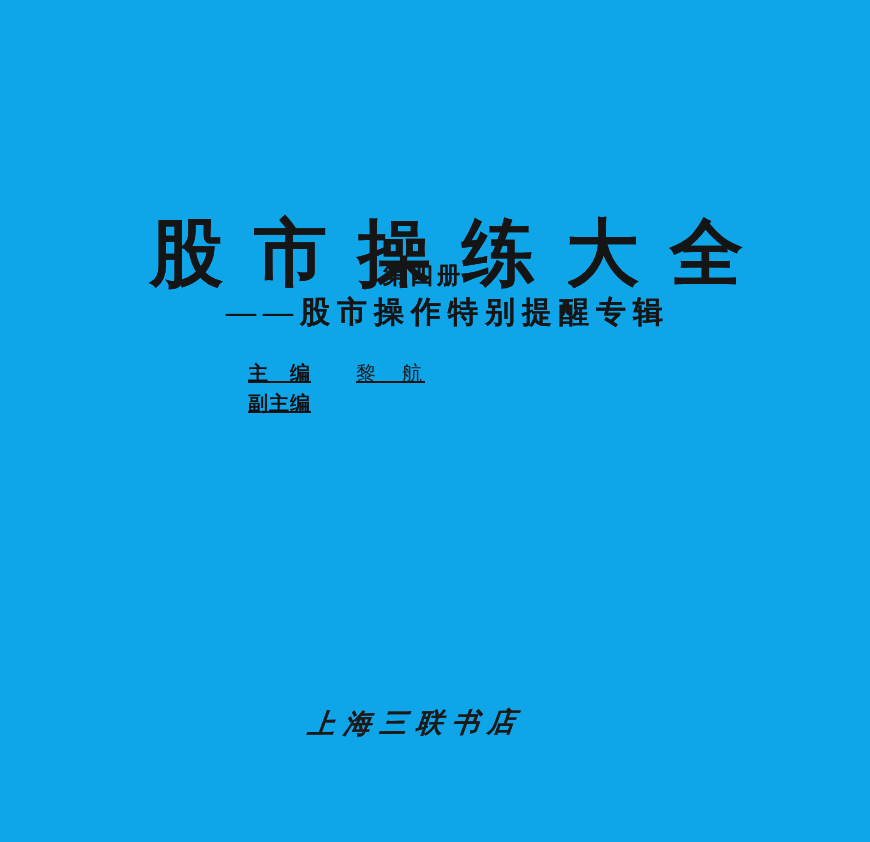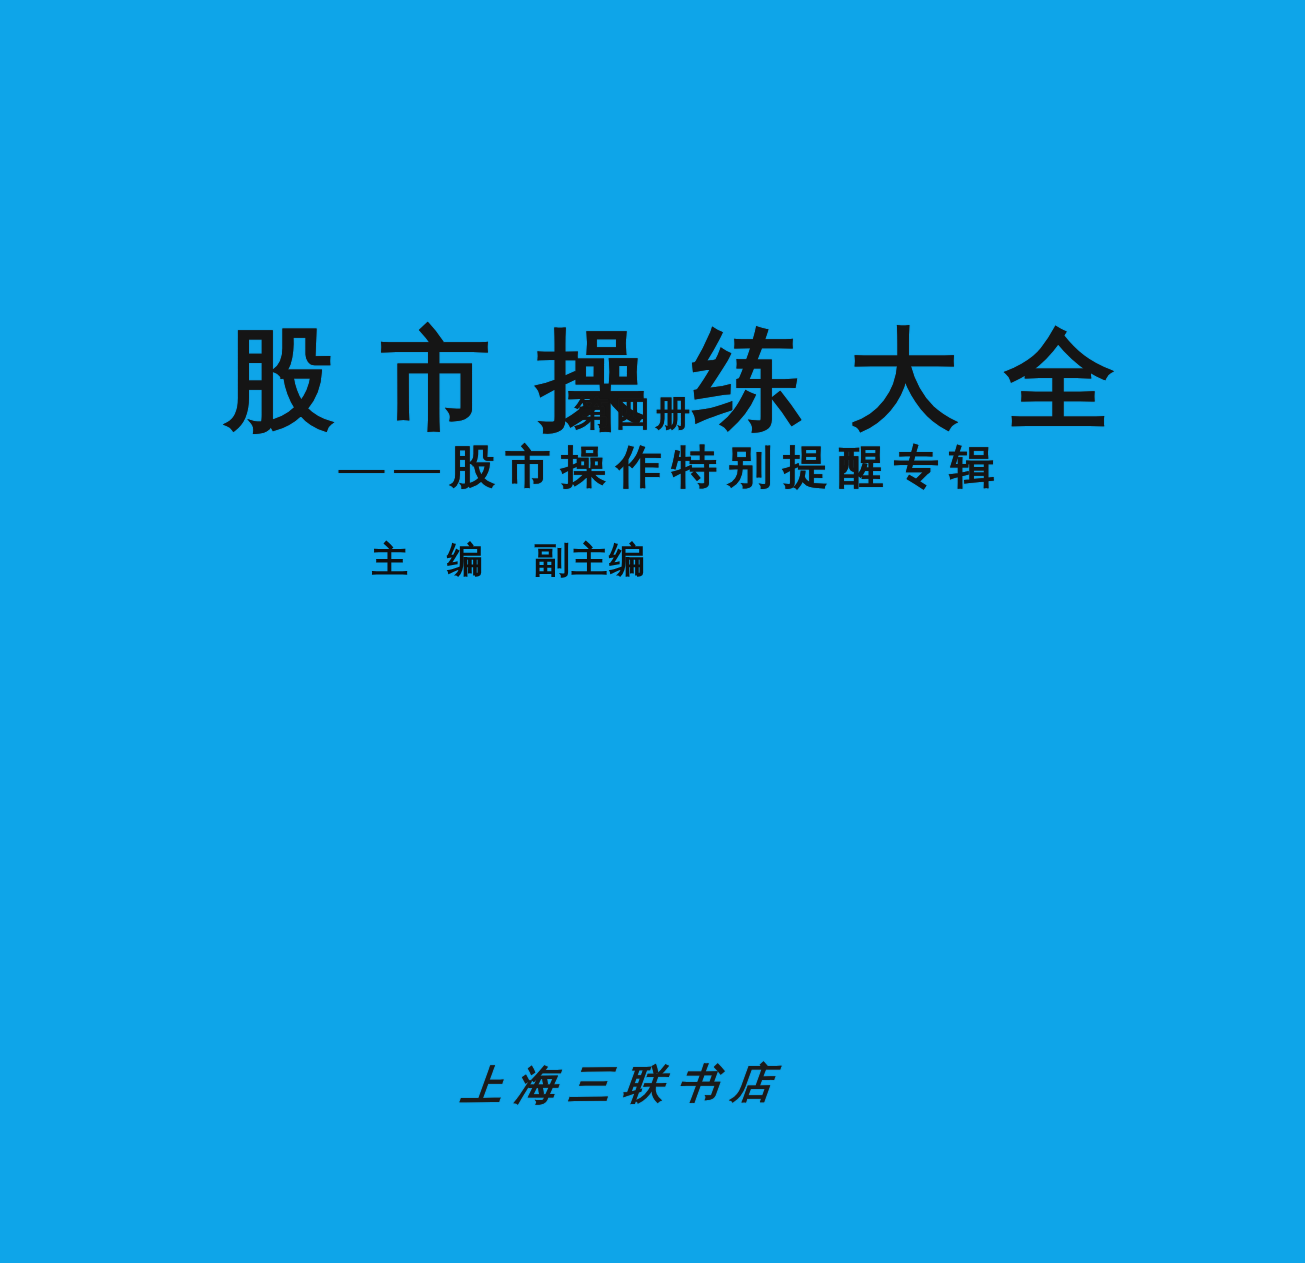--- a/index.html
+++ b/index.html
@@ -55,23 +55,24 @@
   }
   
   .editors {
     position: absolute;
     left: 248px;
     top: 359px;
     display: grid;
     grid-template-columns: 78px auto;
     column-gap: 30px;
     row-gap: 0;
-    font-size: 24px;
+    font-size: 20px;
     line-height: 29.5px;
     white-space: nowrap;
+    text-decoration: underline;
   }
   .editor-label {
     font-family: "DejaVu Sans", "Liberation Sans", sans-serif;
     font-weight: 700;
     letter-spacing: 1px;
     color: #101010;
   }
   .editor-names {
     font-family: "Liberation Serif", "DejaVu Serif", serif;
     font-weight: 400;
@@ -100,20 +101,21 @@
 <div class="page">
 
   <h1 class="book-title">股市操练大全</h1>
 
   <div class="volume-label">第四册</div>
 
   <div class="series-subtitle">——股市操作特别提醒专辑</div>
 
   <div class="editors">
     <div class="editor-label">主　编</div>
+    <div class="editor-names">黎　航</div>
 
     <div class="editor-label">副主编</div>
 
     <div class="editor-label"></div>
   </div>
 
   <div class="publisher">上海三联书店</div>
 
 </div>
 

